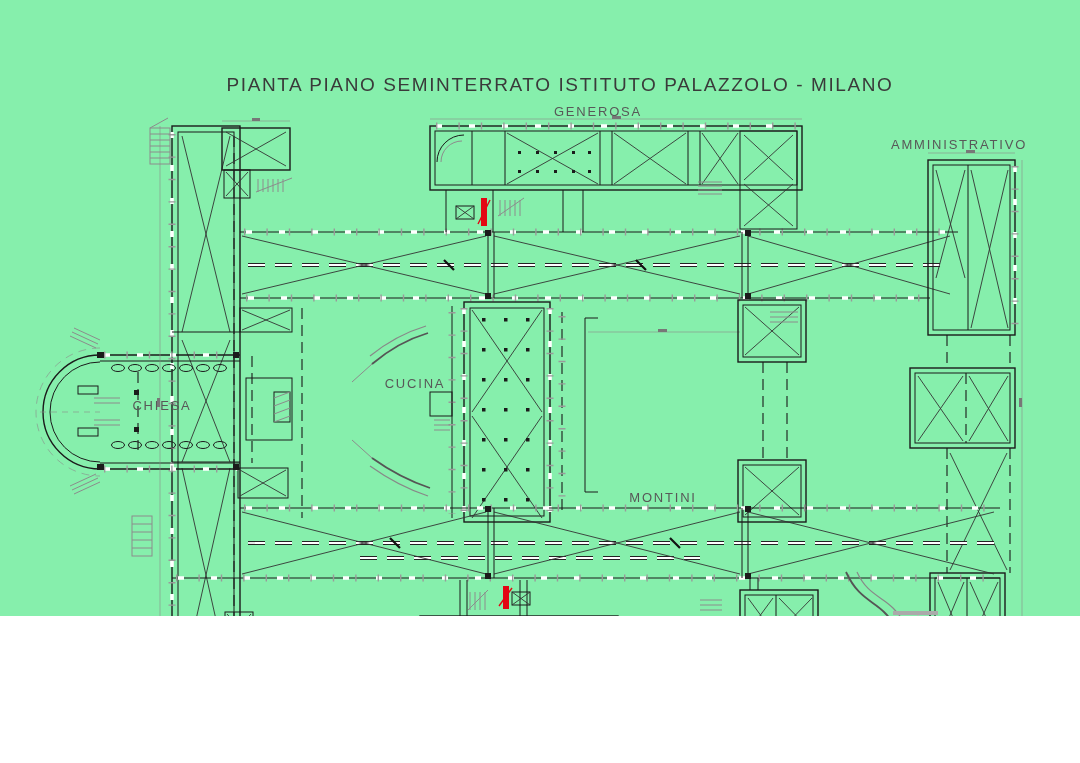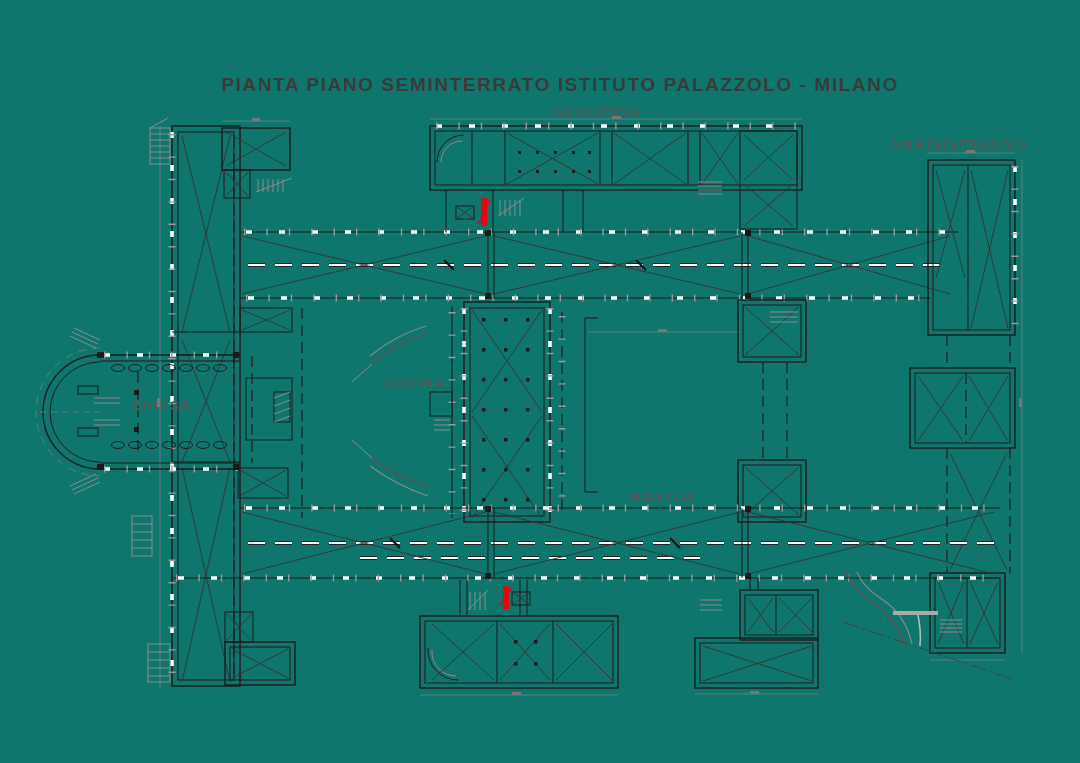--- a/index.html
+++ b/index.html
@@ -1,16 +1,16 @@
 <!DOCTYPE html>
 <html><head>
 <meta charset="utf-8">
 <style>
   html,body{margin:0;padding:0;background:#ffffff;}
-  .stage{position:relative;width:1080px;height:763px;background:#0f766e;overflow:hidden;font-weight:bold;}
+  .stage{position:relative;width:1080px;height:616px;background:#86efac;overflow:hidden;}
   svg{display:block;}
   text{font-family:"Liberation Sans",sans-serif;fill:#4a4a4a;}
   .title{font-size:19px;fill:#3a3a3a;letter-spacing:1.6px;}
   .lbl{font-size:13px;fill:#585858;letter-spacing:1.8px;}
   .wall{fill:none;stroke:#1b1b1b;stroke-width:1.4;}
   .wthin{fill:none;stroke:#1b1b1b;stroke-width:1;}
   .brace{stroke:#333;stroke-width:.9;fill:none;}
   .dashw{fill:none;stroke:#1b1b1b;stroke-width:1.1;stroke-dasharray:11 6;}
   .tick{stroke:#9a9a9a;stroke-width:7;stroke-dasharray:1.4 21;fill:none;}
   .wingap{stroke:#ffffff;stroke-width:3.6;stroke-dasharray:6 27;fill:none;}

